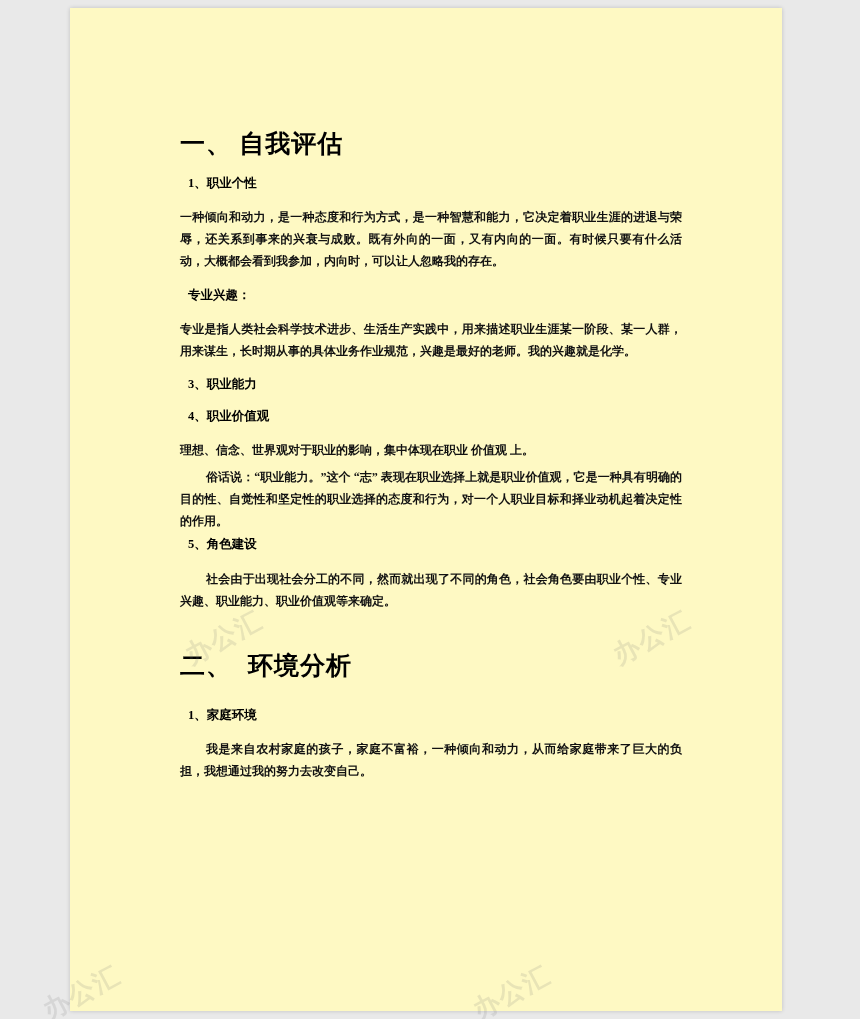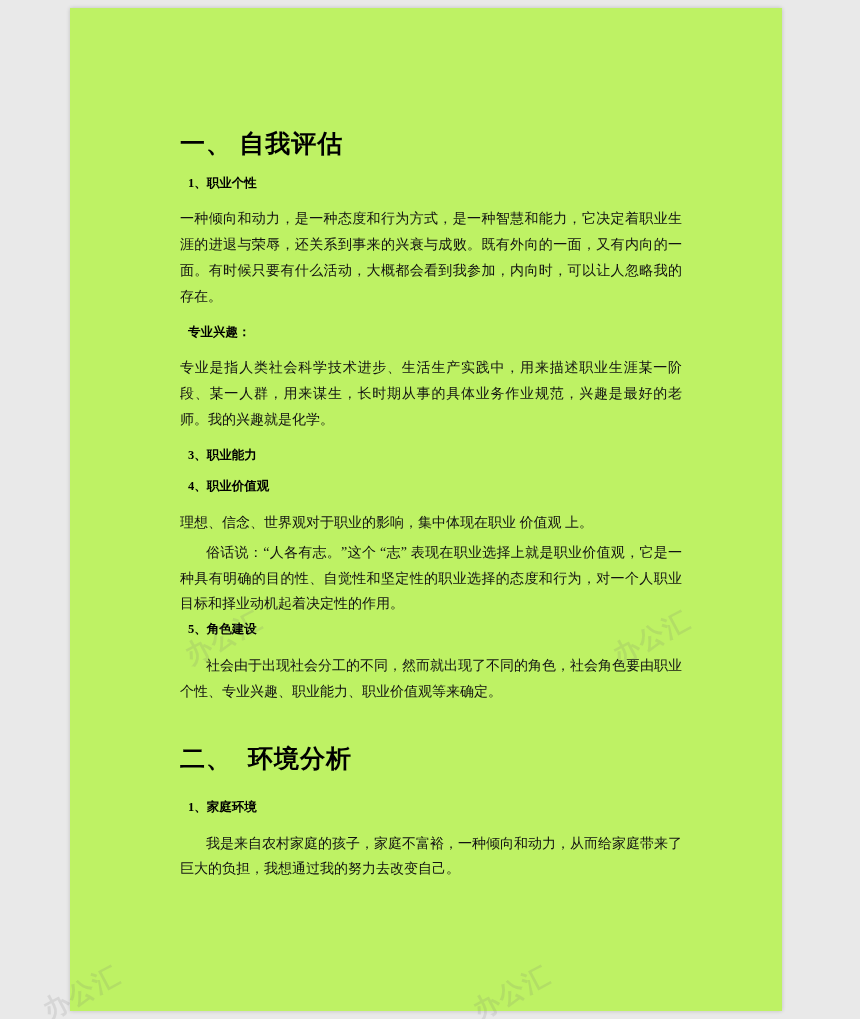--- a/index.html
+++ b/index.html
@@ -17,21 +17,21 @@
     position: relative;
     width: 860px;
     height: 1019px;
   }
   .page {
     position: absolute;
     left: 70px;
     top: 8px;
     width: 712px;
     height: 1003px;
-    background: #bef264;
+    background: #fef9c3;
     box-shadow: 0 0 4px rgba(0,0,0,0.18);
     overflow: hidden;
   }
   .content {
     position: absolute;
     left: 110px;
     top: 120px;
     width: 502px;
   }
   h1.doc-h1 {
@@ -52,25 +52,26 @@
     font-size: 12.5px;
     font-weight: bold;
     margin: 0 0 14px 8px;
     color: #000;
     line-height: 1.4;
   }
   h2.doc-h2.sub-normal {
     font-weight: bold;
   }
   .para {
-    font-size: 14px;
+    font-size: 12px;
     line-height: 1.85;
     color: #111;
     margin: 0 0 14px 0;
     text-align: justify;
+    font-weight: bold;
   }
   .para.indent {
     text-indent: 26px;
   }
   .para.tight {
     margin-bottom: 4px;
   }
   .watermark {
     position: absolute;
     color: rgba(120,120,120,0.16);
@@ -101,21 +102,21 @@
       <h2 class="doc-h2">1、职业个性</h2>
       <p class="para">一种倾向和动力，是一种态度和行为方式，是一种智慧和能力，它决定着职业生涯的进退与荣辱，还关系到事来的兴衰与成败。既有外向的一面，又有内向的一面。有时候只要有什么活动，大概都会看到我参加，内向时，可以让人忽略我的存在。</p>
 
       <h2 class="doc-h2">专业兴趣：</h2>
       <p class="para">专业是指人类社会科学技术进步、生活生产实践中，用来描述职业生涯某一阶段、某一人群，用来谋生，长时期从事的具体业务作业规范，兴趣是最好的老师。我的兴趣就是化学。</p>
 
       <h2 class="doc-h2">3、职业能力</h2>
 
       <h2 class="doc-h2">4、职业价值观</h2>
       <p class="para tight">理想、信念、世界观对于职业的影响，集中体现在职业 价值观 上。</p>
-      <p class="para indent tight">俗话说：“人各有志。”这个 “志” 表现在职业选择上就是职业价值观，它是一种具有明确的目的性、自觉性和坚定性的职业选择的态度和行为，对一个人职业目标和择业动机起着决定性的作用。</p>
+      <p class="para indent tight">俗话说：“职业能力。”这个 “志” 表现在职业选择上就是职业价值观，它是一种具有明确的目的性、自觉性和坚定性的职业选择的态度和行为，对一个人职业目标和择业动机起着决定性的作用。</p>
 
       <h2 class="doc-h2 sub-normal">5、角色建设</h2>
       <p class="para indent">社会由于出现社会分工的不同，然而就出现了不同的角色，社会角色要由职业个性、专业兴趣、职业能力、职业价值观等来确定。</p>
 
       <h1 class="doc-h1 second">二、 环境分析</h1>
 
       <h2 class="doc-h2">1、家庭环境</h2>
       <p class="para indent">我是来自农村家庭的孩子，家庭不富裕，一种倾向和动力，从而给家庭带来了巨大的负担，我想通过我的努力去改变自己。</p>
 
     </div>

